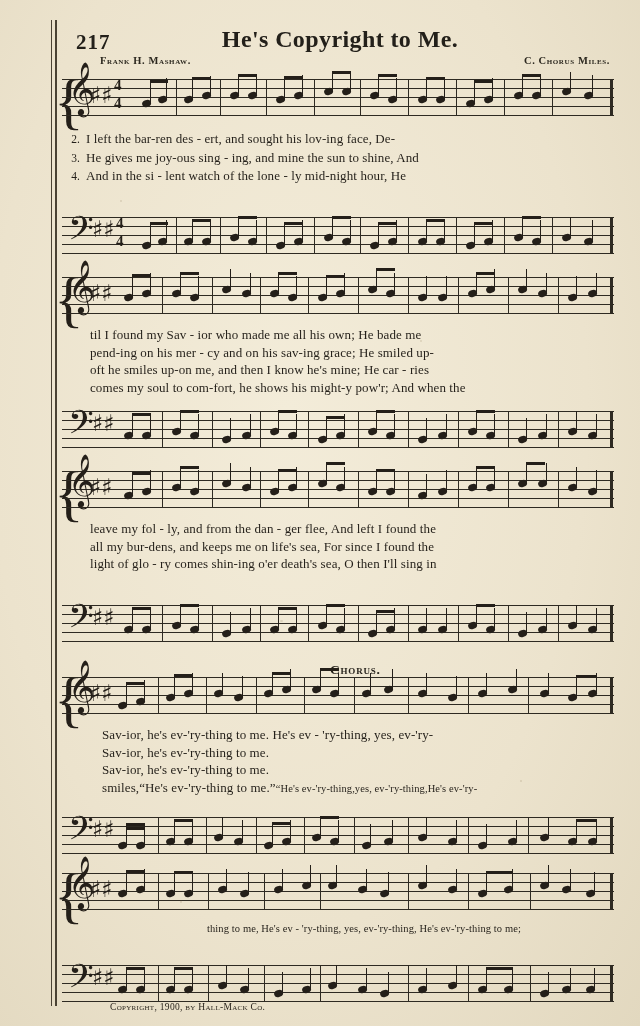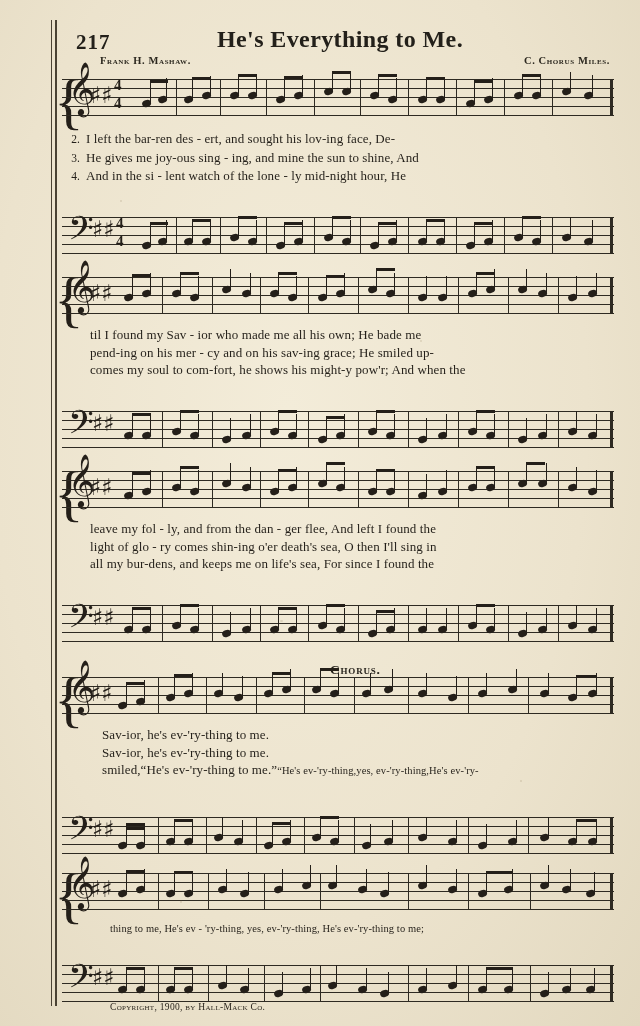--- a/index.html
+++ b/index.html
@@ -216,21 +216,21 @@
   }
 </style>
 </head>
 <body>
 
 <div class="page">
   <div class="page-border"></div>
 
   <div class="num">217</div>
   <div class="hdr">
-    <span class="title">He's Everything to Me.</span>
+    <span class="title">He's Copyright to Me.</span>
   </div>
   <div class="credit-left">Frank H. Mashaw.</div>
   <div class="credit-right">C. Chorus Miles.</div>
 
   <div class="system" style="top:74px;">
     <div class="brace" style="left:-8px; top:-4px;">{</div>
     <div class="staff">
       <div class="line l0"></div>
         <div class="line l1"></div>
         <div class="line l2"></div>
@@ -450,20 +450,21 @@
         <div class="bar-end" style="left:446px;"></div>
         <div class="bar-end" style="left:496px;"></div>
         <div class="bar-thick" style="left:548px;"></div>
       </div>
     </div>
   </div>
 
   <div class="lyrics" style="top:326px;">
     <span class="lyric-line" style="padding-left:28px;">til  I found my  Sav - ior who made me all  his own;  He bade me</span>
     <span class="lyric-line" style="padding-left:28px;">pend-ing on  his  mer - cy  and  on  his  sav-ing grace;  He smiled up-</span>
+    <span class="lyric-line" style="padding-left:28px;">oft  he smiles up-on   me, and then  I know he's mine;  He car - ries</span>
     <span class="lyric-line" style="padding-left:28px;">comes my soul to com-fort,  he shows his might-y pow'r; And when the</span>
   </div>
 
   <div class="system" style="top:406px;">
     <div class="staff">
       <div class="line l0"></div>
         <div class="line l1"></div>
         <div class="line l2"></div>
         <div class="line l3"></div>
         <div class="line l4"></div>
@@ -597,22 +598,22 @@
         <div class="bar-end" style="left:396px;"></div>
         <div class="bar-end" style="left:446px;"></div>
         <div class="bar-end" style="left:496px;"></div>
         <div class="bar-thick" style="left:548px;"></div>
       </div>
     </div>
   </div>
 
   <div class="lyrics" style="top:520px;">
     <span class="lyric-line" style="padding-left:28px;">leave my fol - ly,  and from the dan - ger flee,   And left  I found the</span>
+    <span class="lyric-line" style="padding-left:28px;">all   my bur-dens, and keeps me on life's sea,   For since  I found the</span>
     <span class="lyric-line" style="padding-left:28px;">light of  glo - ry comes shin-ing o'er death's sea,  O  then I'll sing  in</span>
-    <span class="lyric-line" style="padding-left:28px;">all   my bur-dens, and keeps me on life's sea,   For since  I found the</span>
   </div>
 
   <div class="system" style="top:600px;">
     <div class="staff">
       <div class="line l0"></div>
         <div class="line l1"></div>
         <div class="line l2"></div>
         <div class="line l3"></div>
         <div class="line l4"></div>
       <div class="clef bass">𝄢</div>
@@ -740,23 +741,24 @@
         <div class="bar-end" style="left:292px;"></div>
         <div class="bar-end" style="left:346px;"></div>
         <div class="bar-end" style="left:406px;"></div>
         <div class="bar-end" style="left:466px;"></div>
         <div class="bar-thick" style="left:548px;"></div>
       </div>
     </div>
   </div>
 
   <div class="lyrics" style="top:726px;">
+    <span class="lyric-line" style="padding-left:40px;">Sav-ior, he's ev-'ry-thing to me. He's ev  -  'ry-thing, yes,    ev-'ry-</span>
     <span class="lyric-line" style="padding-left:40px;">Sav-ior, he's ev-'ry-thing to me.</span>
     <span class="lyric-line" style="padding-left:40px;">Sav-ior, he's ev-'ry-thing to me.</span>
-    <span class="lyric-line" style="padding-left:40px;"><span>smiled,“He's ev-'ry-thing to me.”</span><span class="small-lyric">“He's  ev-'ry-thing,yes,  ev-'ry-thing,He's ev-'ry-</span></span>
+    <span class="lyric-line" style="padding-left:40px;"><span>smiles,“He's ev-'ry-thing to me.”</span><span class="small-lyric">“He's  ev-'ry-thing,yes,  ev-'ry-thing,He's ev-'ry-</span></span>
   </div>
 
   <div class="system" style="top:812px;">
     <div class="staff">
       <div class="line l0"></div>
         <div class="line l1"></div>
         <div class="line l2"></div>
         <div class="line l3"></div>
         <div class="line l4"></div>
       <div class="clef bass">𝄢</div>
@@ -875,21 +877,21 @@
         <div class="bar-end" style="left:258px;"></div>
         <div class="bar-end" style="left:346px;"></div>
         <div class="bar-end" style="left:406px;"></div>
         <div class="bar-end" style="left:468px;"></div>
         <div class="bar-thick" style="left:548px;"></div>
       </div>
     </div>
   </div>
 
   <div class="lyrics" style="top:920px;">
-    <span class="lyric-line small-lyric" style="padding-left:48px;">thing  to  me,   He's  ev - 'ry-thing, yes,  ev-'ry-thing,   He's ev-'ry-thing  to  me;</span>
+    <span class="lyric-line small-lyric" style="padding-left:48px;text-align:center;">thing  to  me,   He's  ev - 'ry-thing, yes,  ev-'ry-thing,   He's ev-'ry-thing  to  me;</span>
   </div>
 
   <div class="system" style="top:960px;">
     <div class="staff">
       <div class="line l0"></div>
         <div class="line l1"></div>
         <div class="line l2"></div>
         <div class="line l3"></div>
         <div class="line l4"></div>
       <div class="clef bass">𝄢</div>

